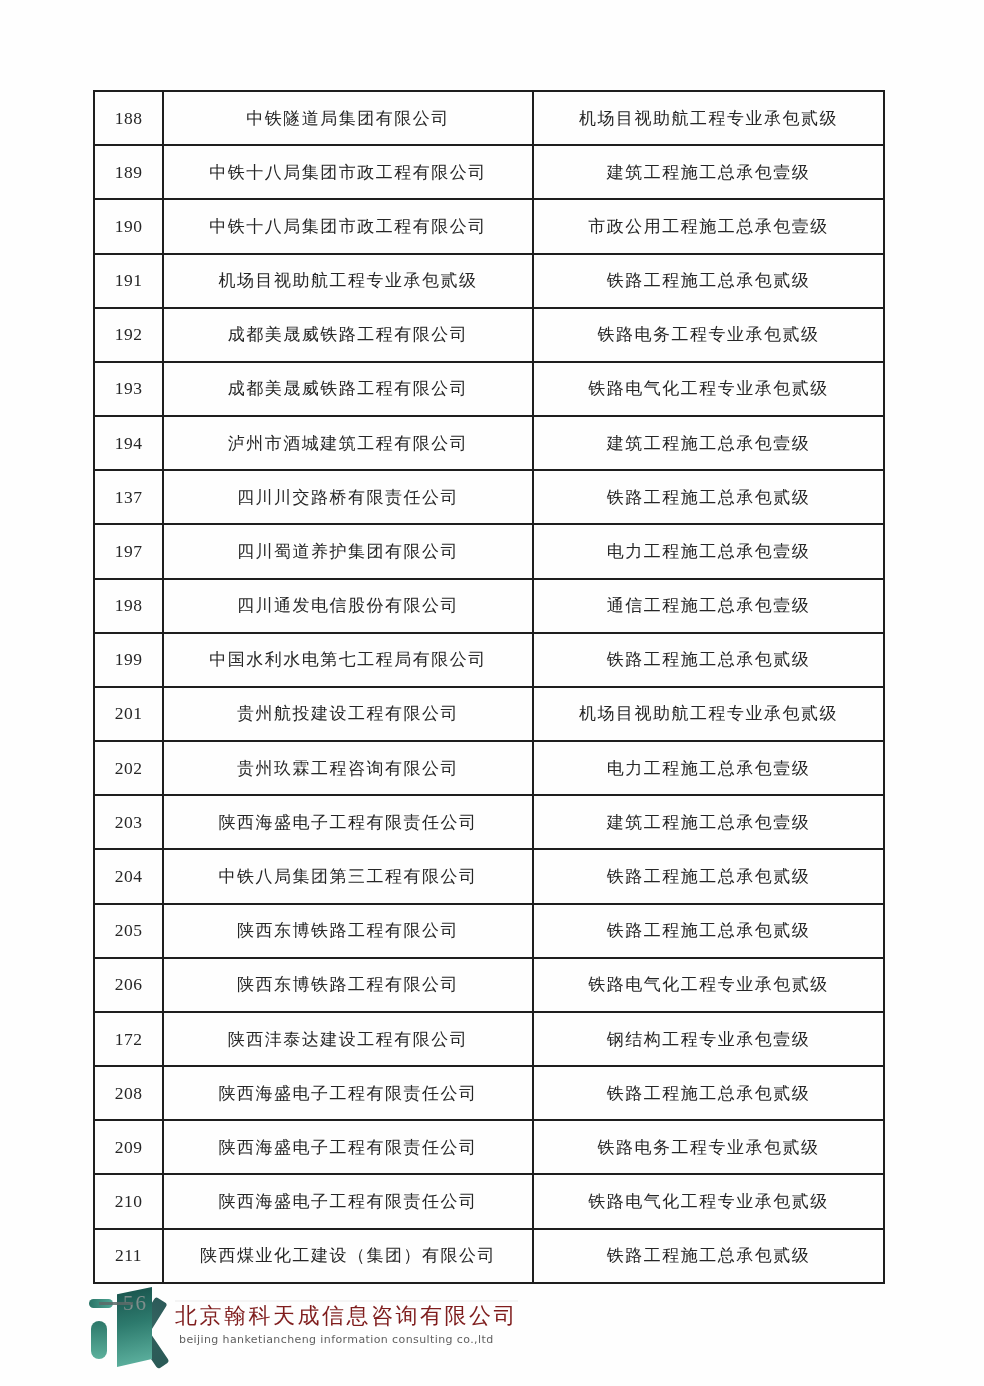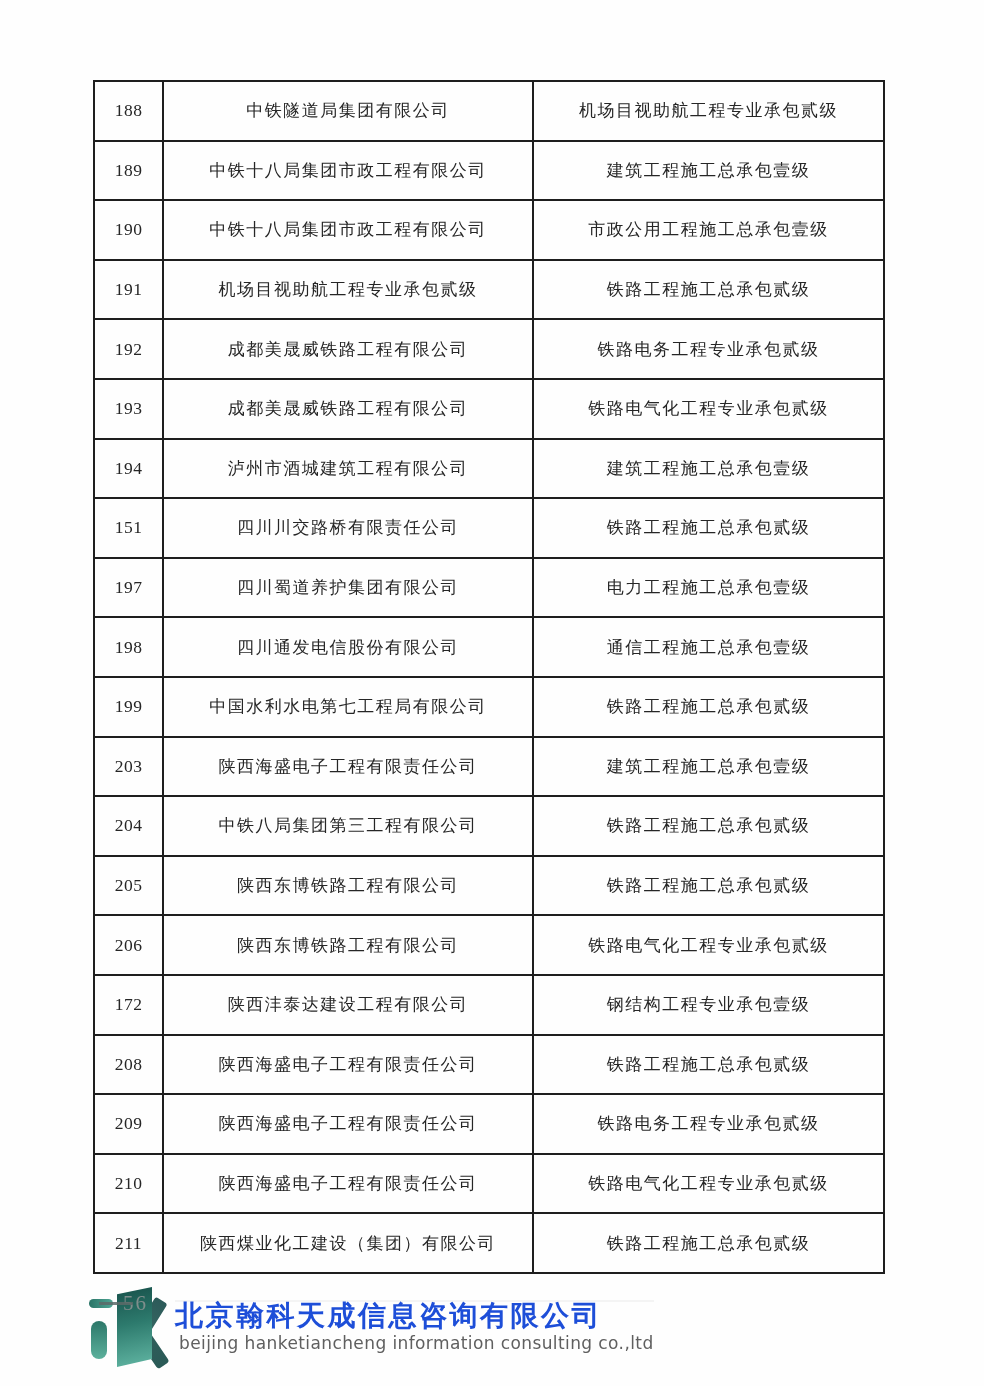--- a/index.html
+++ b/index.html
@@ -9,21 +9,21 @@
     height: 1386px;
     background: #fefefe;
     overflow: hidden;
     font-family: "Liberation Serif", "DejaVu Serif", serif;
   }
 
   
   table.qual-table {
     position: absolute;
     left: 93px;
-    top: 80px;
+    top: 90px;
     width: 790px;
     height: 1194px;
     border-collapse: collapse;
     table-layout: fixed;
   }
   .qual-table td {
     border: 2px solid #1e1e1e;
     text-align: center;
     vertical-align: middle;
     font-size: 17px;
@@ -85,27 +85,27 @@
   .logo .page-num {
     position: absolute; left: 38px; top: 4px;
     font-family: "Liberation Serif", "DejaVu Serif", serif;
     font-size: 21px; color: #7f8e8c; letter-spacing: 2px;
     z-index: 3;
   }
 
   .footer-text { position: absolute; left: 175px; top: 16px; }
   .footer-cn {
     font-family: "DejaVu Sans", "Liberation Sans", sans-serif;
-    font-size: 28px; font-weight: 700; color: #1d4ed8;
+    font-size: 22px; font-weight: 400; color: #7f1d1d;
     letter-spacing: 2.5px; line-height: 28px;
     border-top: 2px solid #3d3d3d0d;
   }
   .footer-en {
     font-family: "DejaVu Sans", "Liberation Sans", sans-serif;
-    font-size: 17px; color: #5f5f5f; letter-spacing: 0.4px;
+    font-size: 11px; color: #5f5f5f; letter-spacing: 0.4px;
     margin-top: 3px; padding-left: 4px;
   }
 </style>
 </head>
 <body>
 
 <div class="page">
 
   <table class="qual-table">
     <colgroup>
@@ -143,38 +143,48 @@
           <td class="num">193</td>
           <td>成都美晟威铁路工程有限公司</td>
           <td>铁路电气化工程专业承包贰级</td>
         </tr>
         <tr>
           <td class="num">194</td>
           <td>泸州市酒城建筑工程有限公司</td>
           <td>建筑工程施工总承包壹级</td>
         </tr>
         <tr>
-          <td class="num">151</td>
+          <td class="num">137</td>
           <td>四川川交路桥有限责任公司</td>
           <td>铁路工程施工总承包贰级</td>
         </tr>
         <tr>
           <td class="num">197</td>
           <td>四川蜀道养护集团有限公司</td>
           <td>电力工程施工总承包壹级</td>
         </tr>
         <tr>
           <td class="num">198</td>
           <td>四川通发电信股份有限公司</td>
           <td>通信工程施工总承包壹级</td>
         </tr>
         <tr>
           <td class="num">199</td>
           <td>中国水利水电第七工程局有限公司</td>
           <td>铁路工程施工总承包贰级</td>
+        </tr>
+        <tr>
+          <td class="num">201</td>
+          <td>贵州航投建设工程有限公司</td>
+          <td>机场目视助航工程专业承包贰级</td>
+        </tr>
+        <tr>
+          <td class="num">202</td>
+          <td>贵州玖霖工程咨询有限公司</td>
+          <td>电力工程施工总承包壹级</td>
         </tr>
         <tr>
           <td class="num">203</td>
           <td>陕西海盛电子工程有限责任公司</td>
           <td>建筑工程施工总承包壹级</td>
         </tr>
         <tr>
           <td class="num">204</td>
           <td>中铁八局集团第三工程有限公司</td>
           <td>铁路工程施工总承包贰级</td>

